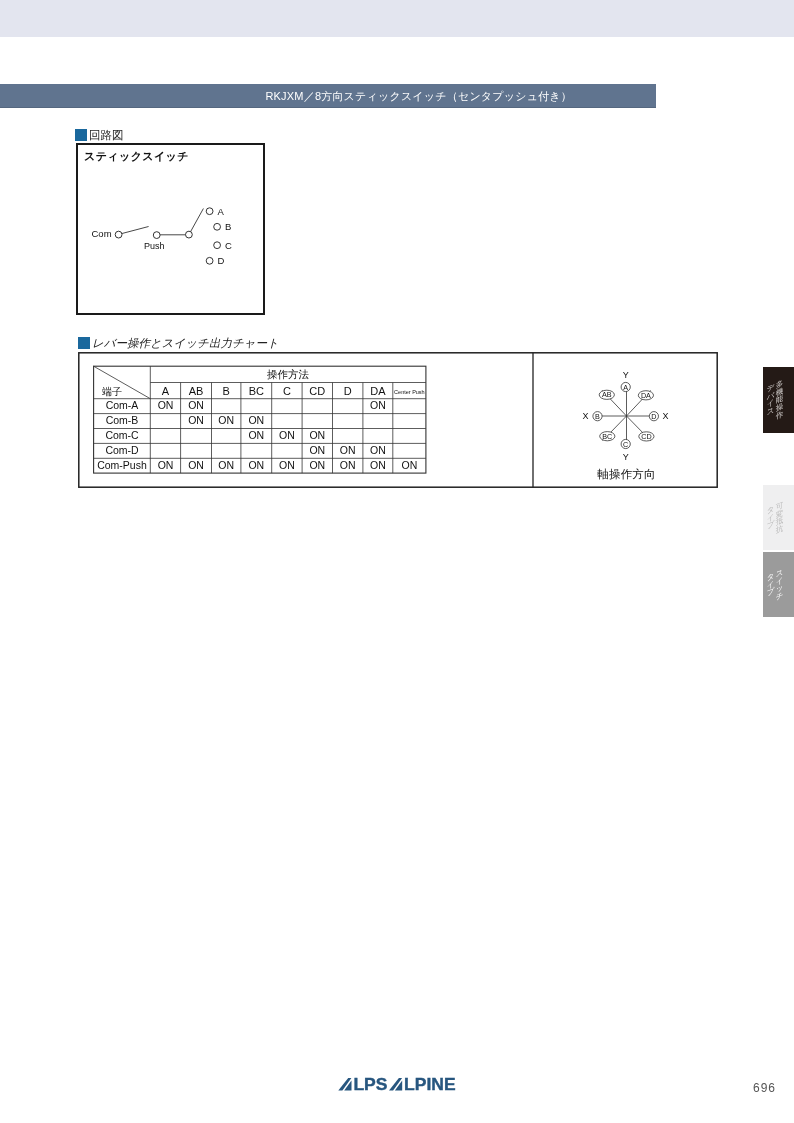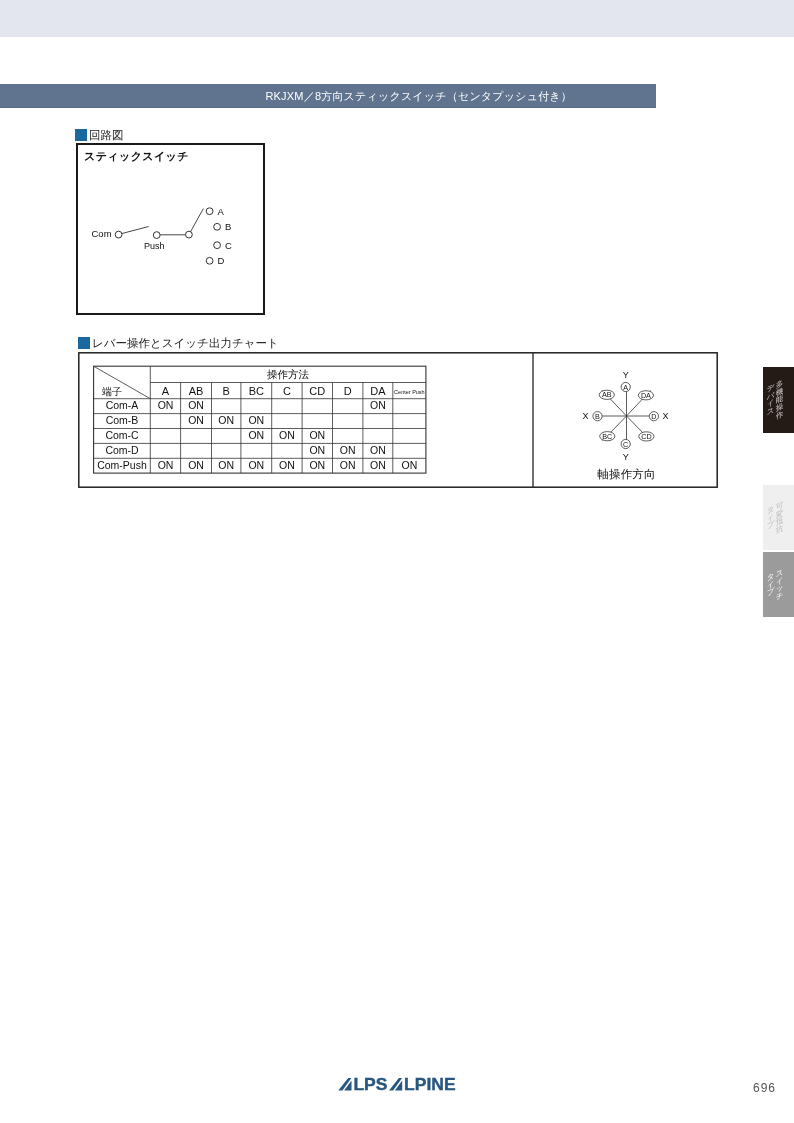--- a/index.html
+++ b/index.html
@@ -48,21 +48,21 @@
   <circle cx="141.1" cy="83.8" r="3.4" fill="none" stroke="#333" stroke-width="1"></circle>
   <text x="149" y="87.4" font-size="9.5" fill="#111">B</text>
 
   <circle cx="141.1" cy="102.2" r="3.4" fill="none" stroke="#333" stroke-width="1"></circle>
   <text x="149" y="105.8" font-size="9.5" fill="#111">C</text>
 
   <circle cx="133.6" cy="117.8" r="3.4" fill="none" stroke="#333" stroke-width="1"></circle>
   <text x="141.5" y="121.4" font-size="9.5" fill="#111">D</text>
 </svg>
 
-<div class="abs" style="left:78px;top:336px;height:14px;font-size:11.5px;color:#222;">
+<div class="abs" style="left:78px;top:336px;height:14px;font-size:11.5px;color:#222;font-style:italic;">
   <span style="display:inline-block;width:12px;height:12px;background:#1a689d;vertical-align:-2px;"></span><span style="margin-left:2px;">レバー操作とスイッチ出力チャート</span>
 </div>
 
 <svg class="abs" style="left:78px;top:352px;" width="640" height="136" viewBox="0 0 640 136">
 
   <rect x="0.8" y="0.8" width="638.4" height="134.4" fill="none" stroke="#222" stroke-width="1.5"></rect>
 
   <line x1="455" y1="0.8" x2="455" y2="135.2" stroke="#222" stroke-width="1.3"></line>
 
   <g stroke="#333" stroke-width="0.8" fill="none">

